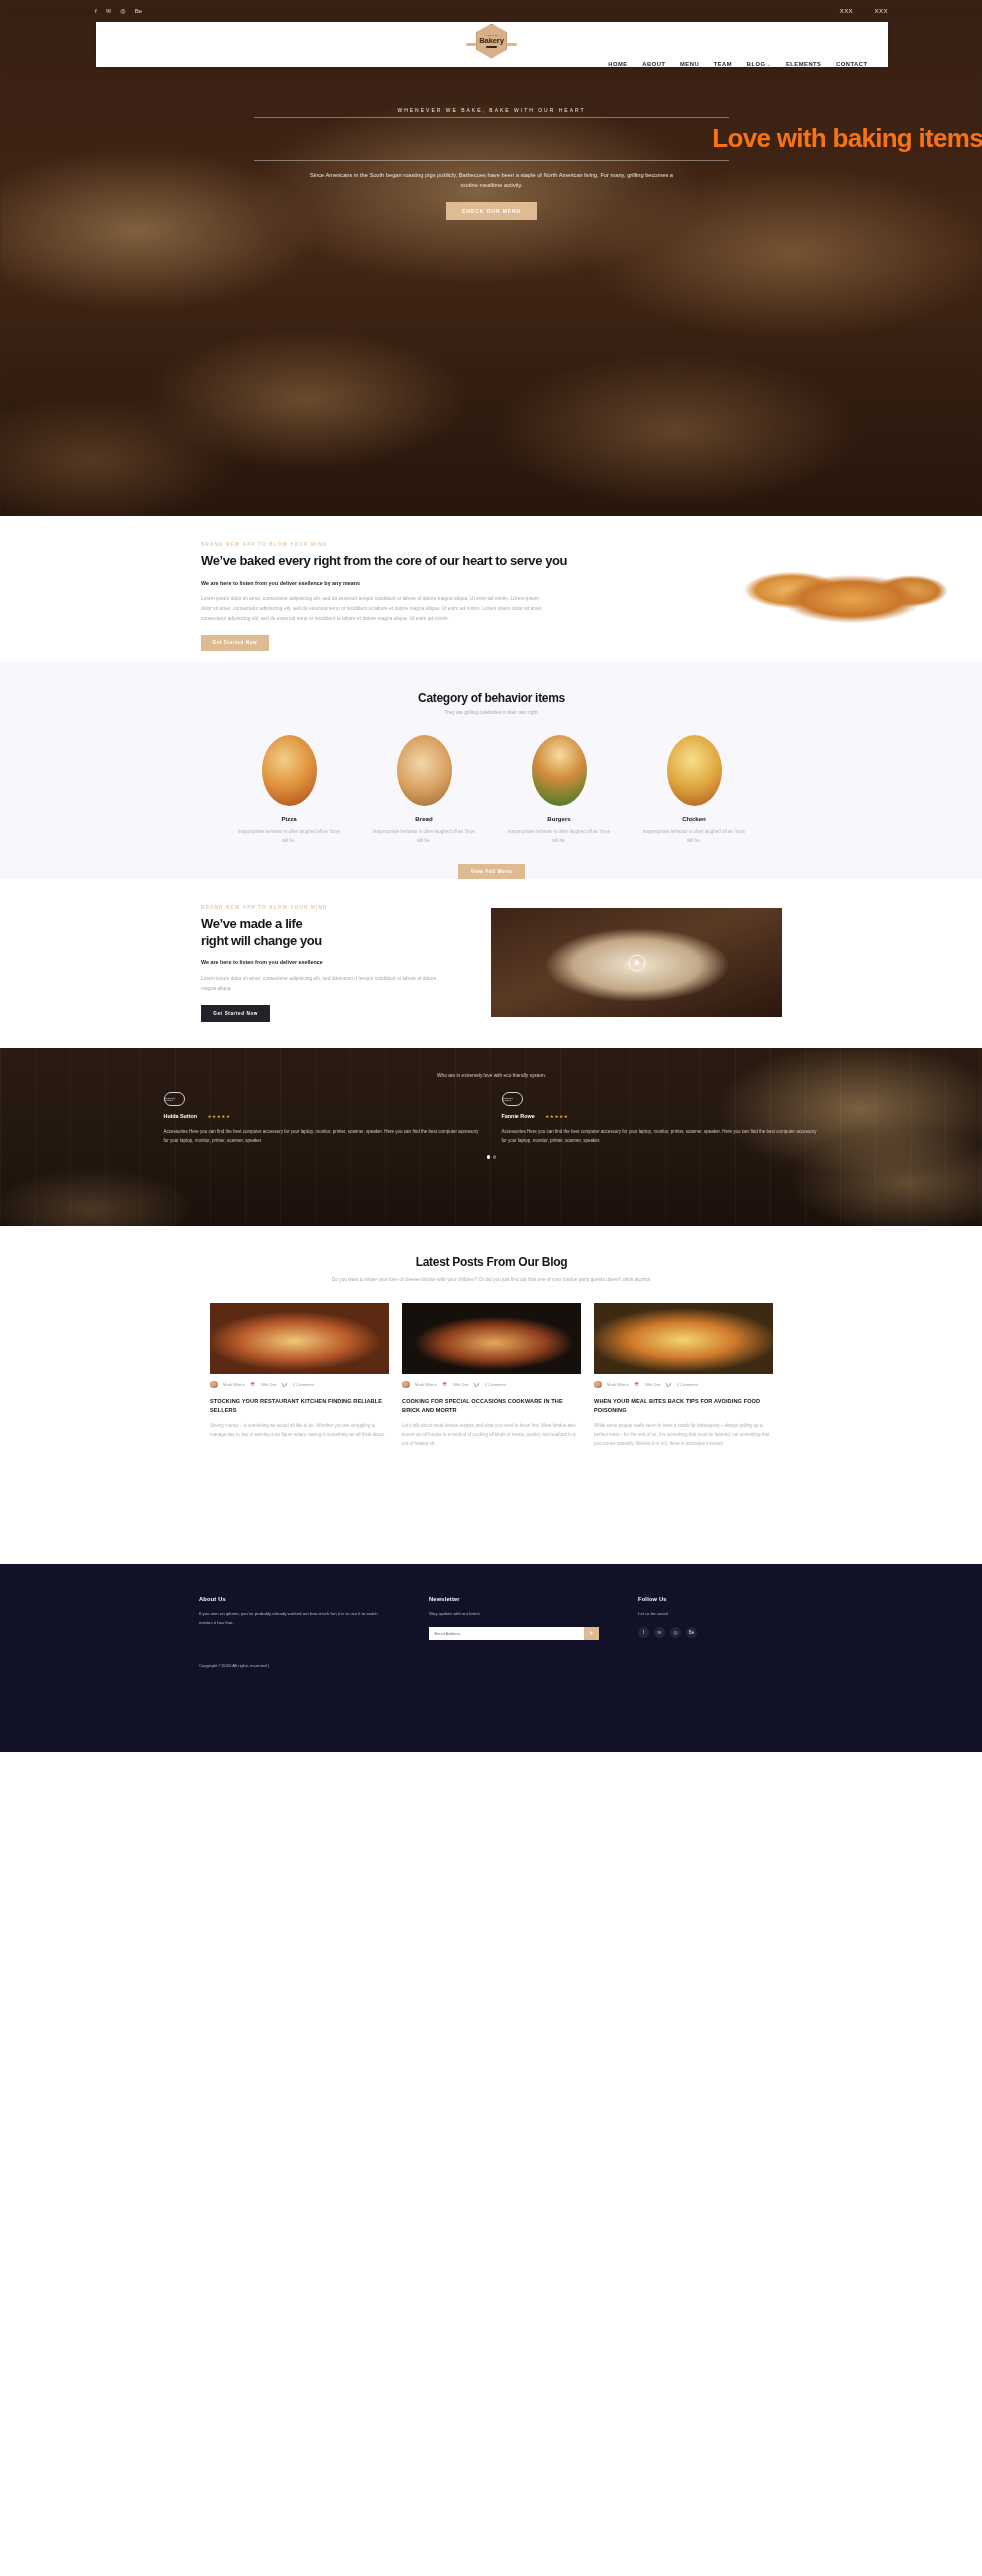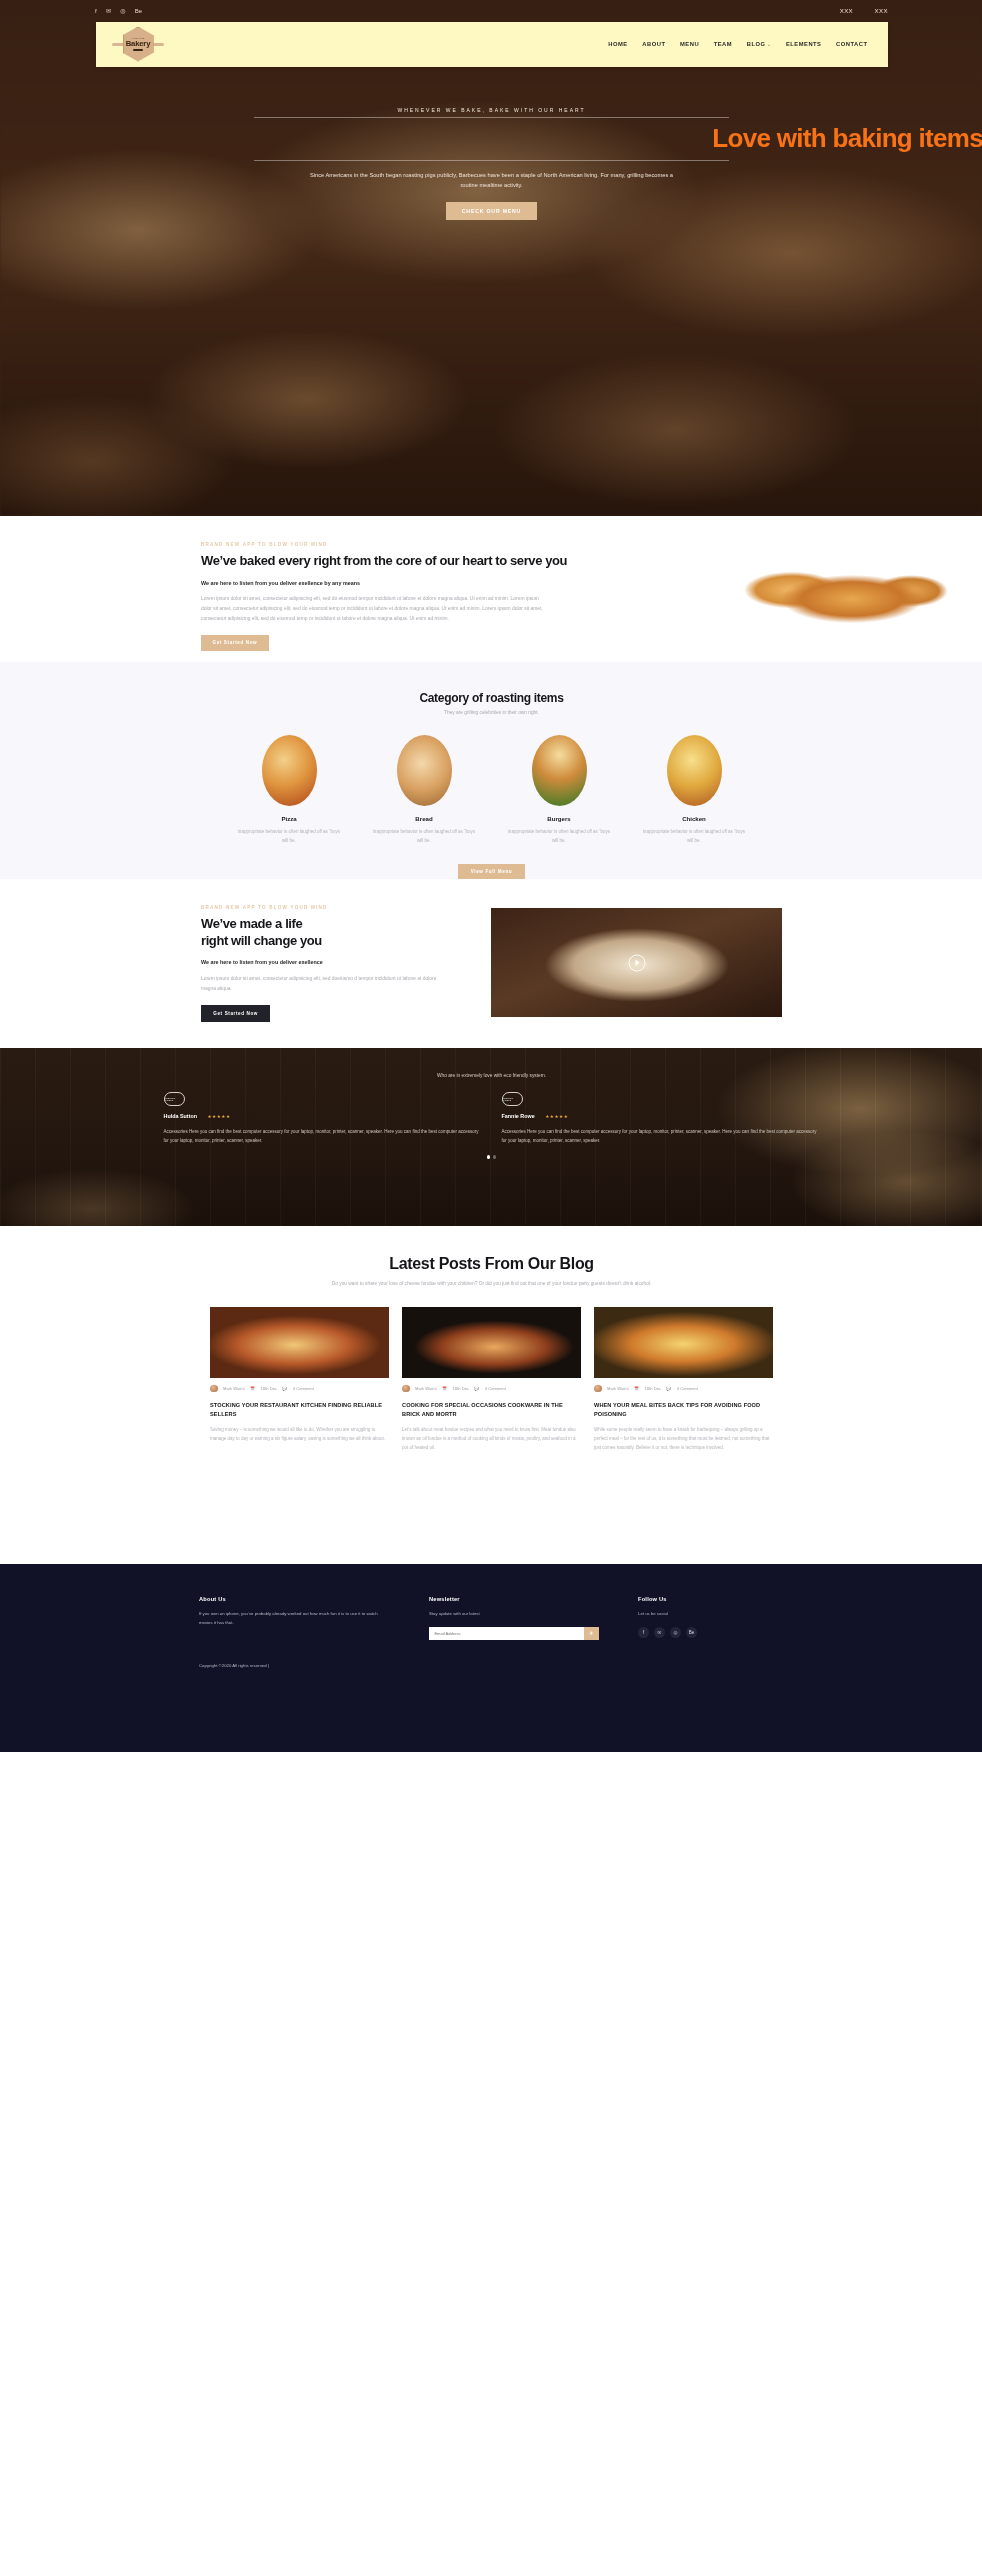--- a/index.html
+++ b/index.html
@@ -18,22 +18,22 @@
       radial-gradient(ellipse 200px 92px at 92px 461px, rgba(180,130,80,.55), rgba(80,45,22,0) 72%),
       linear-gradient(180deg,#46291a 0%,#4e2e1c 22%,#5a361f 48%,#3c2315 78%,#2b180e 100%);
     filter:blur(0.8px);}
   .hero-bg:after{content:"";position:absolute;inset:0;background:rgba(35,19,10,.42);}
   .topbar{position:relative;z-index:6;height:21.5px;display:flex;align-items:center;}
   .social-top{display:flex;gap:9.2px;margin-left:95px;}
   .social-top span{color:#f0e3d6;font-size:6.1px;line-height:1;opacity:.92;}
   .xxx-group{margin-left:auto;margin-right:95px;display:flex;gap:21.5px;}
   .xxx-group span{color:#efe2d4;font-size:6.1px;letter-spacing:0.4px;}
 
-  .navwrap{position:relative;z-index:6;width:792px;margin:0 auto;background:#fef9c3;height:45px;
-    display:flex;align-items:center;padding:0 20px;box-shadow:0 0.8px 4.6px rgba(0,0,0,.10);}
+  .navwrap{position:relative;z-index:6;width:792px;margin:0 auto;background:#ffffff;height:45px;
+    display:flex;align-items:center;padding:0 20px;box-shadow:0 0.8px 4.6px rgba(0,0,0,.10);flex-direction:column;}
   .logo{width:45px;height:45px;position:relative;display:flex;align-items:center;justify-content:center;}
   .hexlogo{width:31px;height:35px;background:#d7b089;
     clip-path:polygon(50% 0,100% 25%,100% 75%,50% 100%,0 75%,0 25%);
     display:flex;flex-direction:column;align-items:center;justify-content:center;gap:0.8px;
     border:1.5px solid #c49a6e;}
   .hexlogo .tiny{font-size:1.9px;color:#6b4a2c;letter-spacing:0.2px;}
   .hexlogo .nm{font-size:7.7px;font-weight:bold;color:#3a2414;letter-spacing:-0.2px;}
   .hexlogo .bar{width:10.7px;height:2.3px;background:#3a2414;border-radius:1.5px;}
   .pin{position:absolute;top:21.5px;width:12.3px;height:3.1px;background:#d9b591;border-radius:1.5px;}
   .pin.l{left:-3.1px;} .pin.r{right:-3.1px;}
@@ -111,21 +111,21 @@
     display:flex;align-items:center;justify-content:center;font-size:2px;color:#fff;letter-spacing:0.2px;}
   .rev-name{color:#fff;font-size:5.4px;font-weight:bold;margin-top:7px;display:inline-block;}
   .stars{display:inline-block;margin-left:7px;color:#e8a93a;font-size:4.6px;letter-spacing:0.5px;}
   .rev-txt{color:#cfc6bc;font-size:4.5px;line-height:2;margin-top:5.4px;}
   .dots{display:flex;gap:3.8px;justify-content:center;margin-top:10.7px;}
   .dot{width:3.1px;height:3.1px;border-radius:50%;background:rgba(255,255,255,.35);}
   .dot.on{background:#fff;}
 
   
   .sec-blog{width:983px;height:338px;background:#fff;text-align:center;padding-top:29px;}
-  .h2b{font-size:16px;font-weight:bold;letter-spacing:-0.3px;color:#16161a;}
+  .h2b{font-size:12px;font-weight:bold;letter-spacing:-0.3px;color:#16161a;}
   .subb{font-size:4.8px;color:#a9a9b0;margin-top:6.1px;line-height:1.9;}
   .blog-row{display:flex;justify-content:center;gap:13px;margin-top:18.4px;}
   .post{width:179px;text-align:left;}
   .post-img{width:179px;height:71px;overflow:hidden;filter:blur(0.2px);}
   .pi1{background:radial-gradient(ellipse 92px 31px at 84px 38px,#f0c878,#b95a2a 60%,#5c2a12 95%);}
   .pi2{background:radial-gradient(ellipse 84px 28px at 92px 40px,#e8a85e,#8f3f1c 62%,#16100c 95%);}
   .pi3{background:radial-gradient(ellipse 100px 34px at 89px 37px,#f4d46e,#d07a2c 52%,#3c2a12 95%);}
   .post-meta{display:flex;align-items:center;gap:5.4px;padding:7px 0 0;font-size:4.1px;color:#9a9aa2;}
   .avatar{width:7.7px;height:7.7px;border-radius:50%;background:radial-gradient(circle at 40% 35%,#e8b98f,#a86a3c);}
   .post-title{font-size:5.6px;font-weight:bold;line-height:1.45;color:#16161a;margin-top:9.2px;letter-spacing:0.1px;}
@@ -201,21 +201,21 @@
     <div class="kicker">BRAND NEW APP TO BLOW YOUR MIND</div>
     <h2 class="h2">We’ve baked every right from the core of our heart to serve you</h2>
     <div class="lead">We are here to listen from you deliver exellence by any means</div>
     <p class="para">Lorem ipsum dolor sit amet, consectetur adipisicing elit, sed do eiusmod tempor incididunt ut labore et dolore magna aliqua. Ut enim ad minim. Lorem ipsum dolor sit amet, consectetur adipisicing elit, sed do eiusmod temp or incididunt ut labore et dolore magna aliqua. Ut enim ad minim. Lorem ipsum dolor sit amet, consectetur adipisicing elit, sed do eiusmod temp or incididunt ut labore et dolore magna aliqua. Ut enim ad minim.</p>
     <button class="btn-tan2">Get Started Now</button>
   </div>
   <div class="croissant"></div>
 </section>
 
 <section class="sec-cat">
-  <h2 class="h2c">Category of roasting items</h2>
+  <h2 class="h2c">Category of behavior items</h2>
   <div class="subc">They are grilling celebrities in their own right.</div>
   <div class="cat-row">
     <div class="cat">
       <div class="cat-img ci1"></div>
       <div class="cat-name">Pizza</div>
       <div class="cat-desc">inappropriate behavior is often laughed off as “boys will be.</div>
     </div>
     <div class="cat">
       <div class="cat-img ci2"></div>
       <div class="cat-name">Bread</div>

